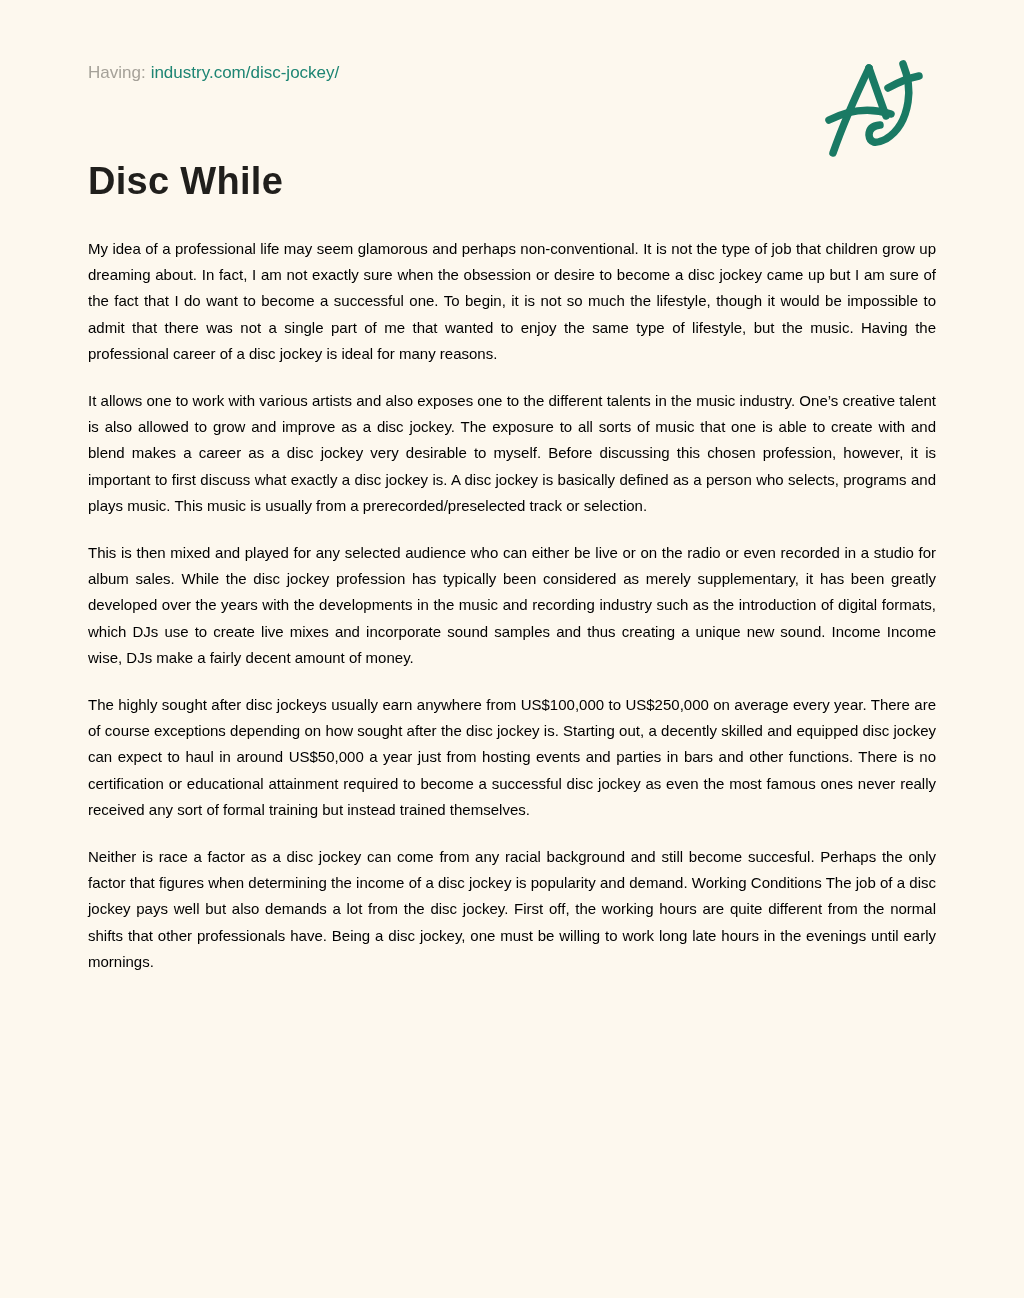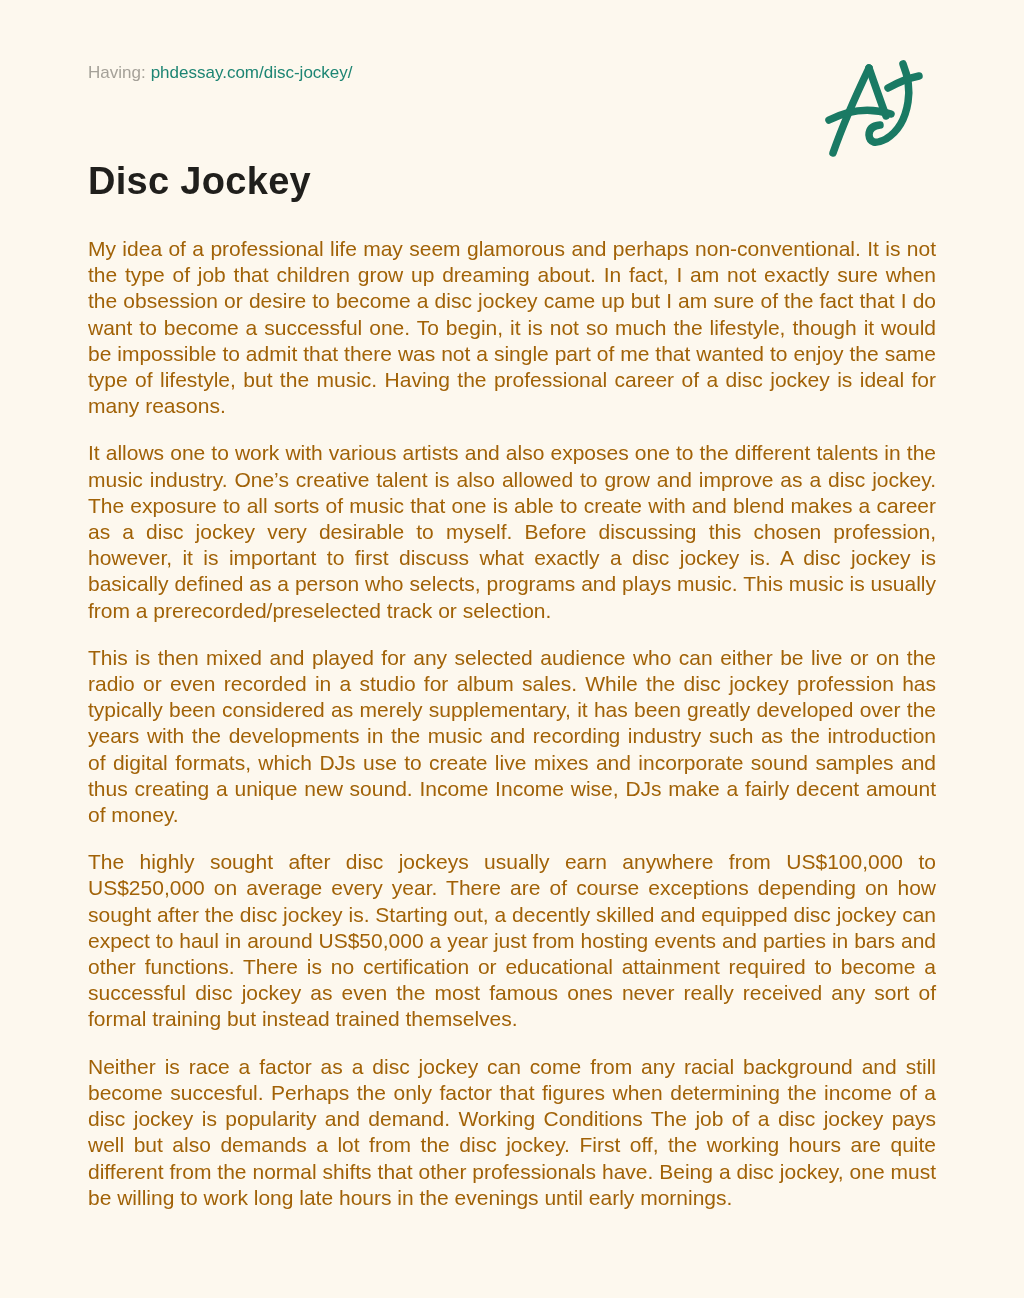--- a/index.html
+++ b/index.html
@@ -57,51 +57,51 @@
     line-height: 46px;
     font-weight: 700;
     color: #201f1c;
     letter-spacing: 0.3px;
   }
   main.essay {
     margin-top: 32px;
   }
   main.essay p {
     margin: 0 0 21px 0;
-    font-size: 21px;
+    font-size: 15px;
     line-height: 26.2px;
-    color: #a16207;
+    color: #000000;
     text-align: justify;
   }
 </style>
 </head>
 <body>
 
 <div class="page">
 
   <header>
 
     <div class="source-row">
-      <span>Having:</span><a class="source-link">phdessay.com/disc-jockey/</a>
+      <span>Having:</span><a class="source-link">industry.com/disc-jockey/</a>
     </div>
 
     <div class="logo">
       <svg viewBox="0 0 104 104" fill="none" xmlns="http://www.w3.org/2000/svg">
         <g stroke="#1a7a64" stroke-width="7.5" stroke-linecap="round" fill="none">
           <path d="M9 95 Q22 58 45 10"></path>
           <path d="M45 10 Q54 36 62 58"></path>
           <path d="M5 62 Q36 46 67 56"></path>
           <path d="M79 6 Q87 26 84 44 Q80 70 62 81 Q46 89 45 77 Q45 68 56 67"></path>
           <path d="M64 30 Q80 21 95 18"></path>
         </g>
       </svg>
     </div>
   </header>
 
-  <h1 class="title">Disc Jockey</h1>
+  <h1 class="title">Disc While</h1>
 
   <main class="essay">
     <p>My idea of a professional life may seem glamorous and perhaps non-conventional. It is not the type of job that children grow up dreaming about. In fact, I am not exactly sure when the obsession or desire to become a disc jockey came up but I am sure of the fact that I do want to become a successful one. To begin, it is not so much the lifestyle, though it would be impossible to admit that there was not a single part of me that wanted to enjoy the same type of lifestyle, but the music. Having the professional career of a disc jockey is ideal for many reasons.</p>
     <p>It allows one to work with various artists and also exposes one to the different talents in the music industry. One’s creative talent is also allowed to grow and improve as a disc jockey. The exposure to all sorts of music that one is able to create with and blend makes a career as a disc jockey very desirable to myself. Before discussing this chosen profession, however, it is important to first discuss what exactly a disc jockey is. A disc jockey is basically defined as a person who selects, programs and plays music. This music is usually from a prerecorded/preselected track or selection.</p>
     <p>This is then mixed and played for any selected audience who can either be live or on the radio or even recorded in a studio for album sales. While the disc jockey profession has typically been considered as merely supplementary, it has been greatly developed over the years with the developments in the music and recording industry such as the introduction of digital formats, which DJs use to create live mixes and incorporate sound samples and thus creating a unique new sound. Income Income wise, DJs make a fairly decent amount of money.</p>
     <p>The highly sought after disc jockeys usually earn anywhere from US$100,000 to US$250,000 on average every year. There are of course exceptions depending on how sought after the disc jockey is. Starting out, a decently skilled and equipped disc jockey can expect to haul in around US$50,000 a year just from hosting events and parties in bars and other functions. There is no certification or educational attainment required to become a successful disc jockey as even the most famous ones never really received any sort of formal training but instead trained themselves.</p>
     <p>Neither is race a factor as a disc jockey can come from any racial background and still become succesful. Perhaps the only factor that figures when determining the income of a disc jockey is popularity and demand. Working Conditions The job of a disc jockey pays well but also demands a lot from the disc jockey. First off, the working hours are quite different from the normal shifts that other professionals have. Being a disc jockey, one must be willing to work long late hours in the evenings until early mornings.</p>
   </main>
 
 </div>

